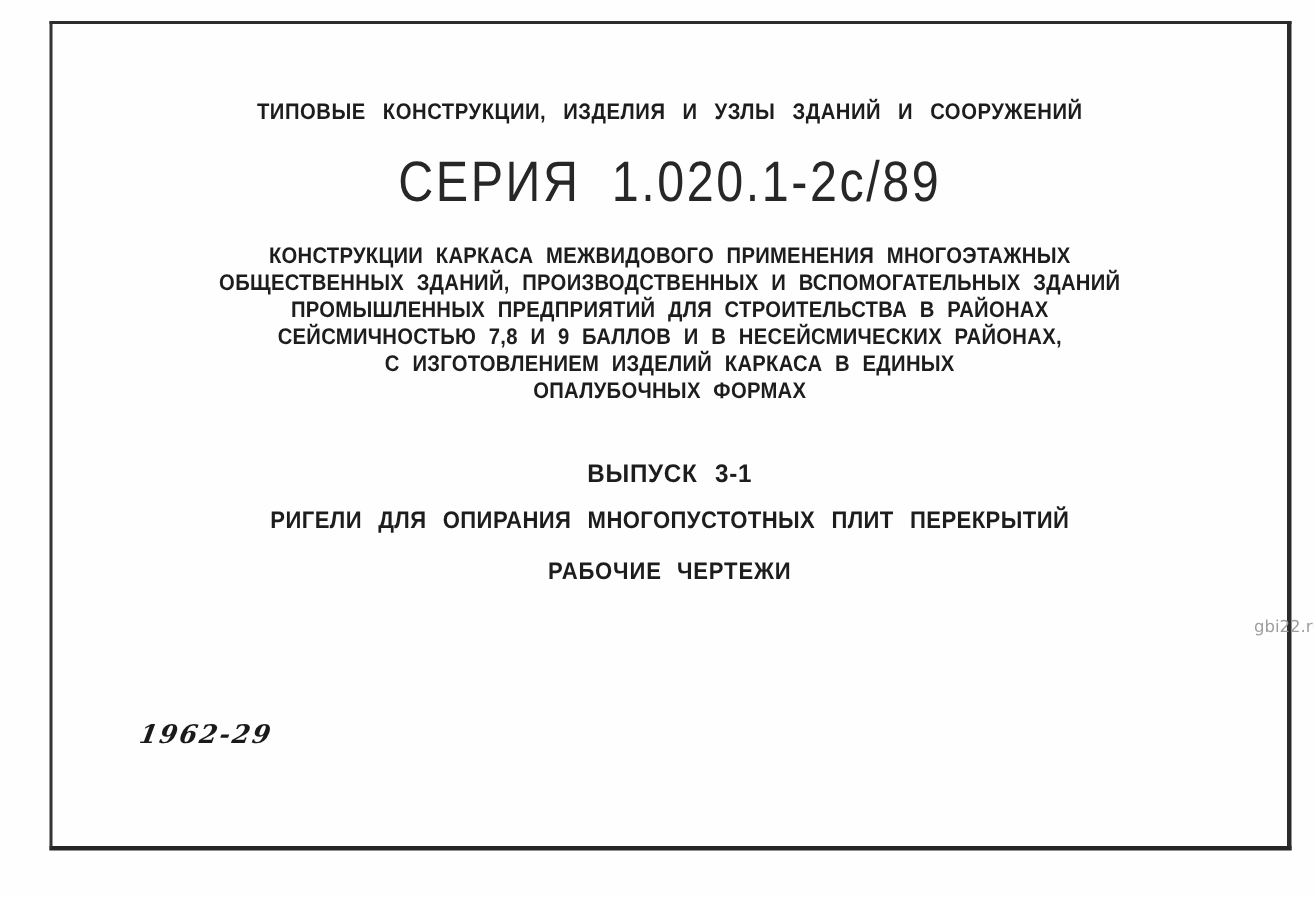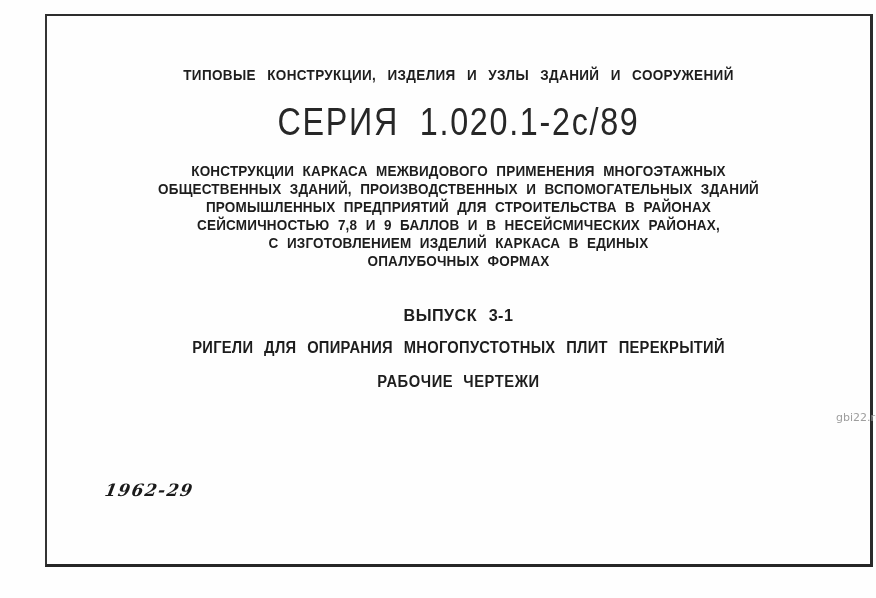--- a/index.html
+++ b/index.html
@@ -19,21 +19,20 @@
     position: absolute;
     left: 33px;
     top: 14px;
     width: 828px;
     height: 553px;
     border-top: 2px solid #2d2d2d;
     border-left: 2px solid #343434;
     border-right: 3px solid #2b2b2b;
     border-bottom: 3px solid #262626;
     box-sizing: border-box;
-    margin-left: 12px;
   }
   .txt {
     position: absolute;
     left: 0;
     width: 100%;
     text-align: center;
     color: #1d1d1d;
     font-weight: 700;
     line-height: 1;
     white-space: nowrap;

